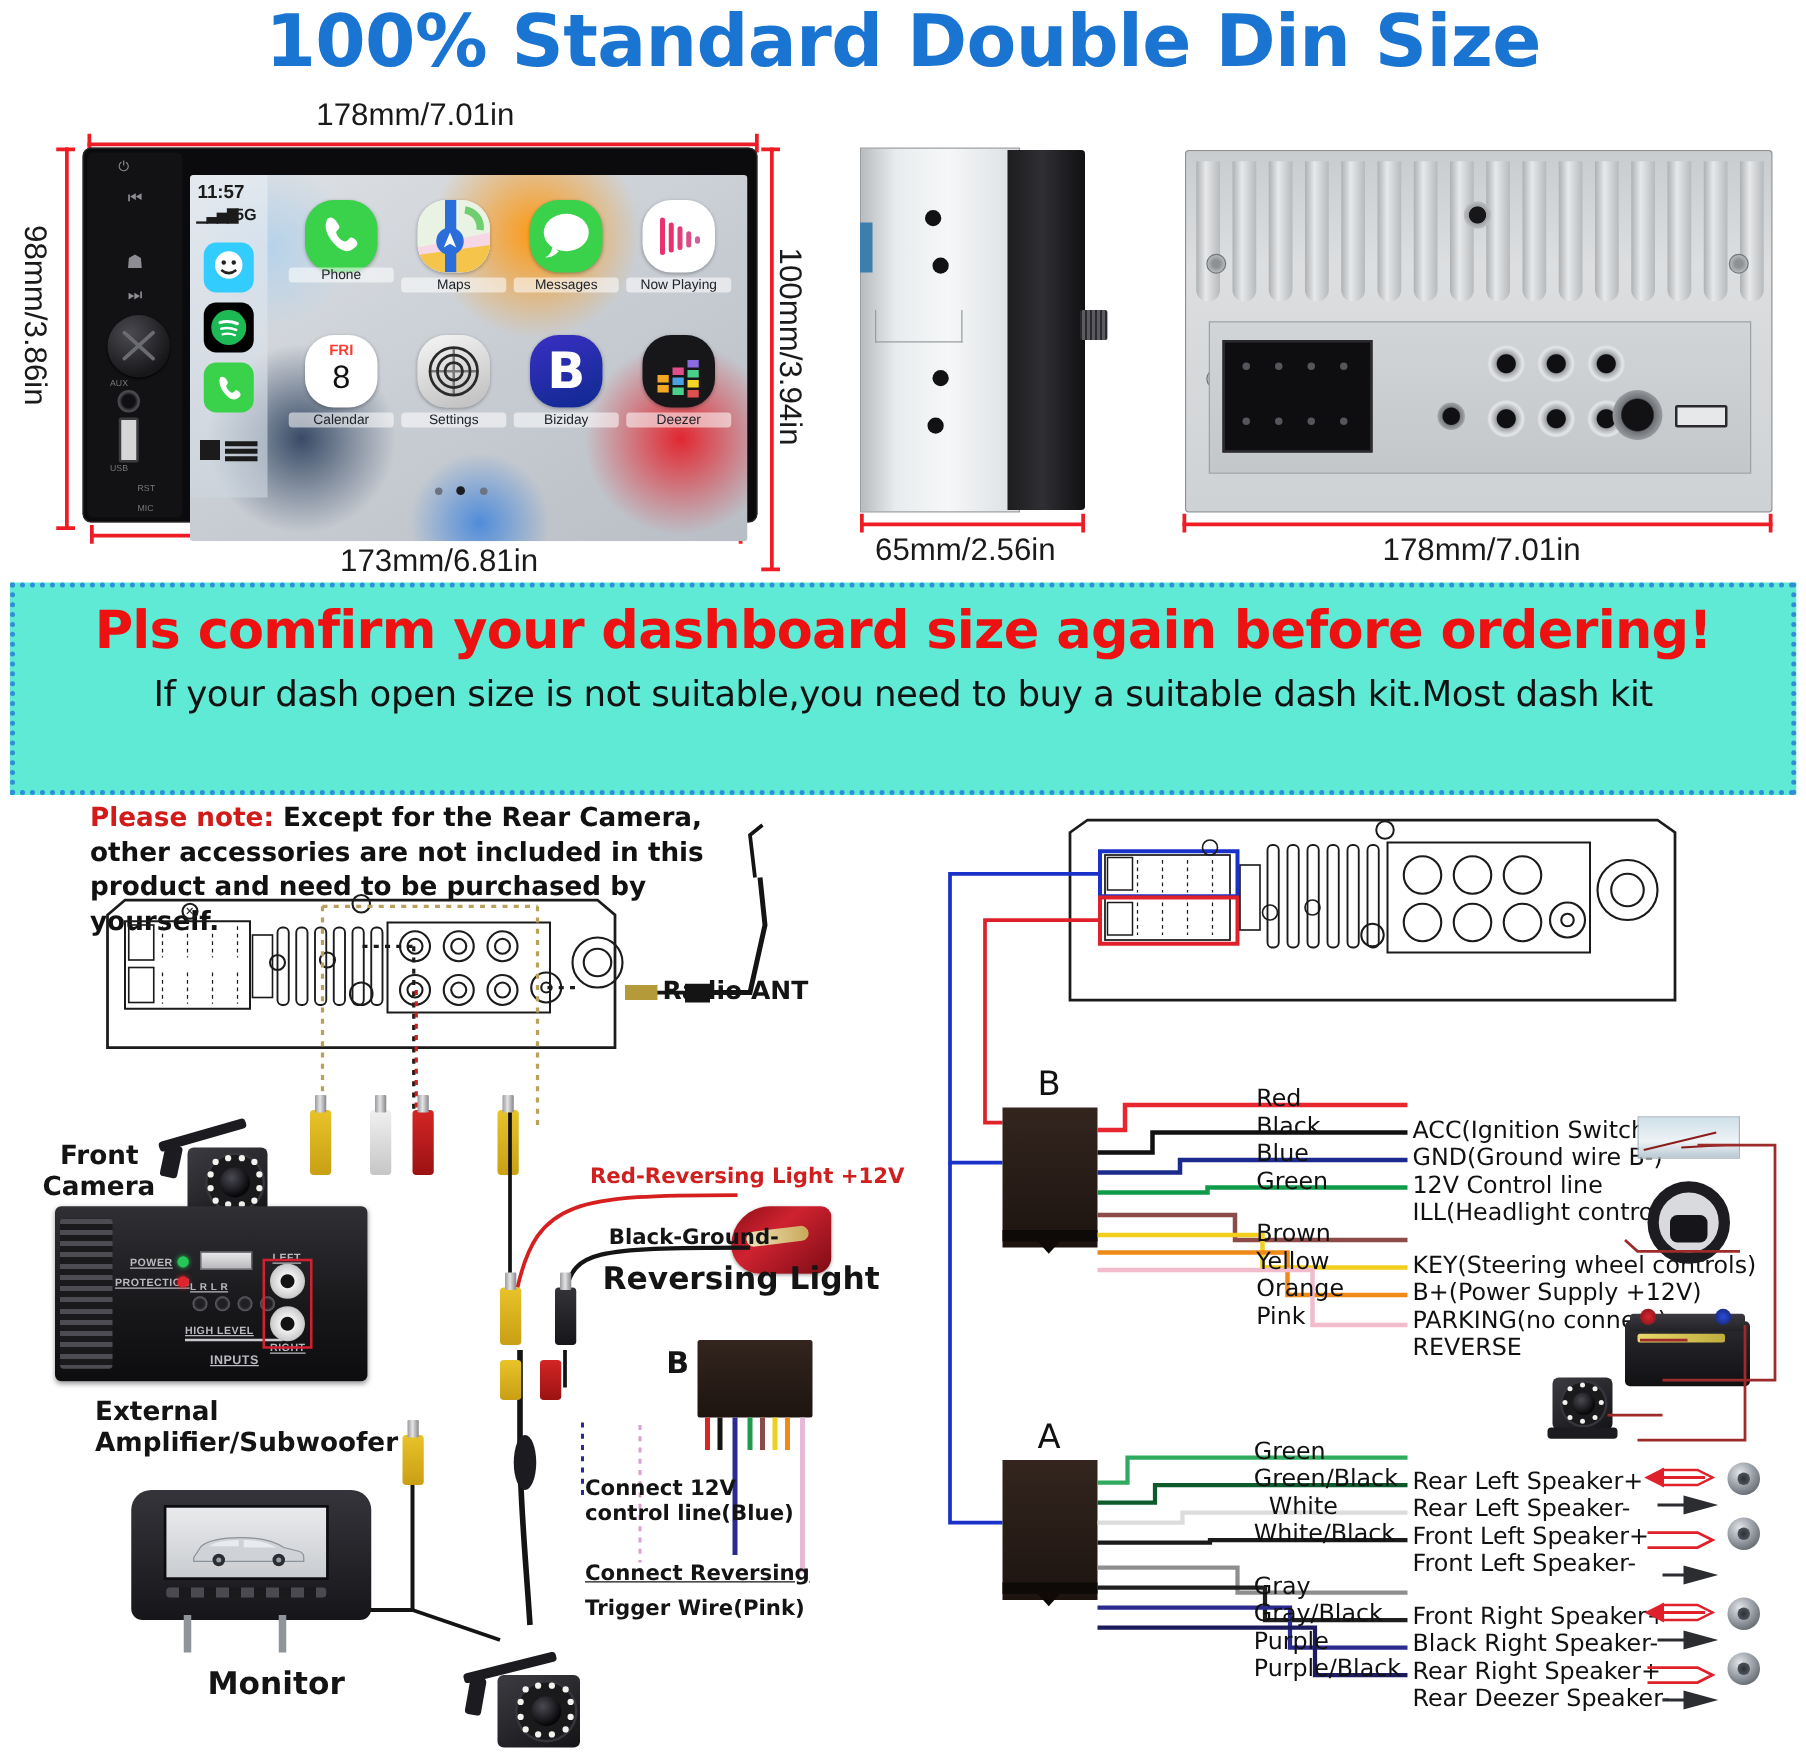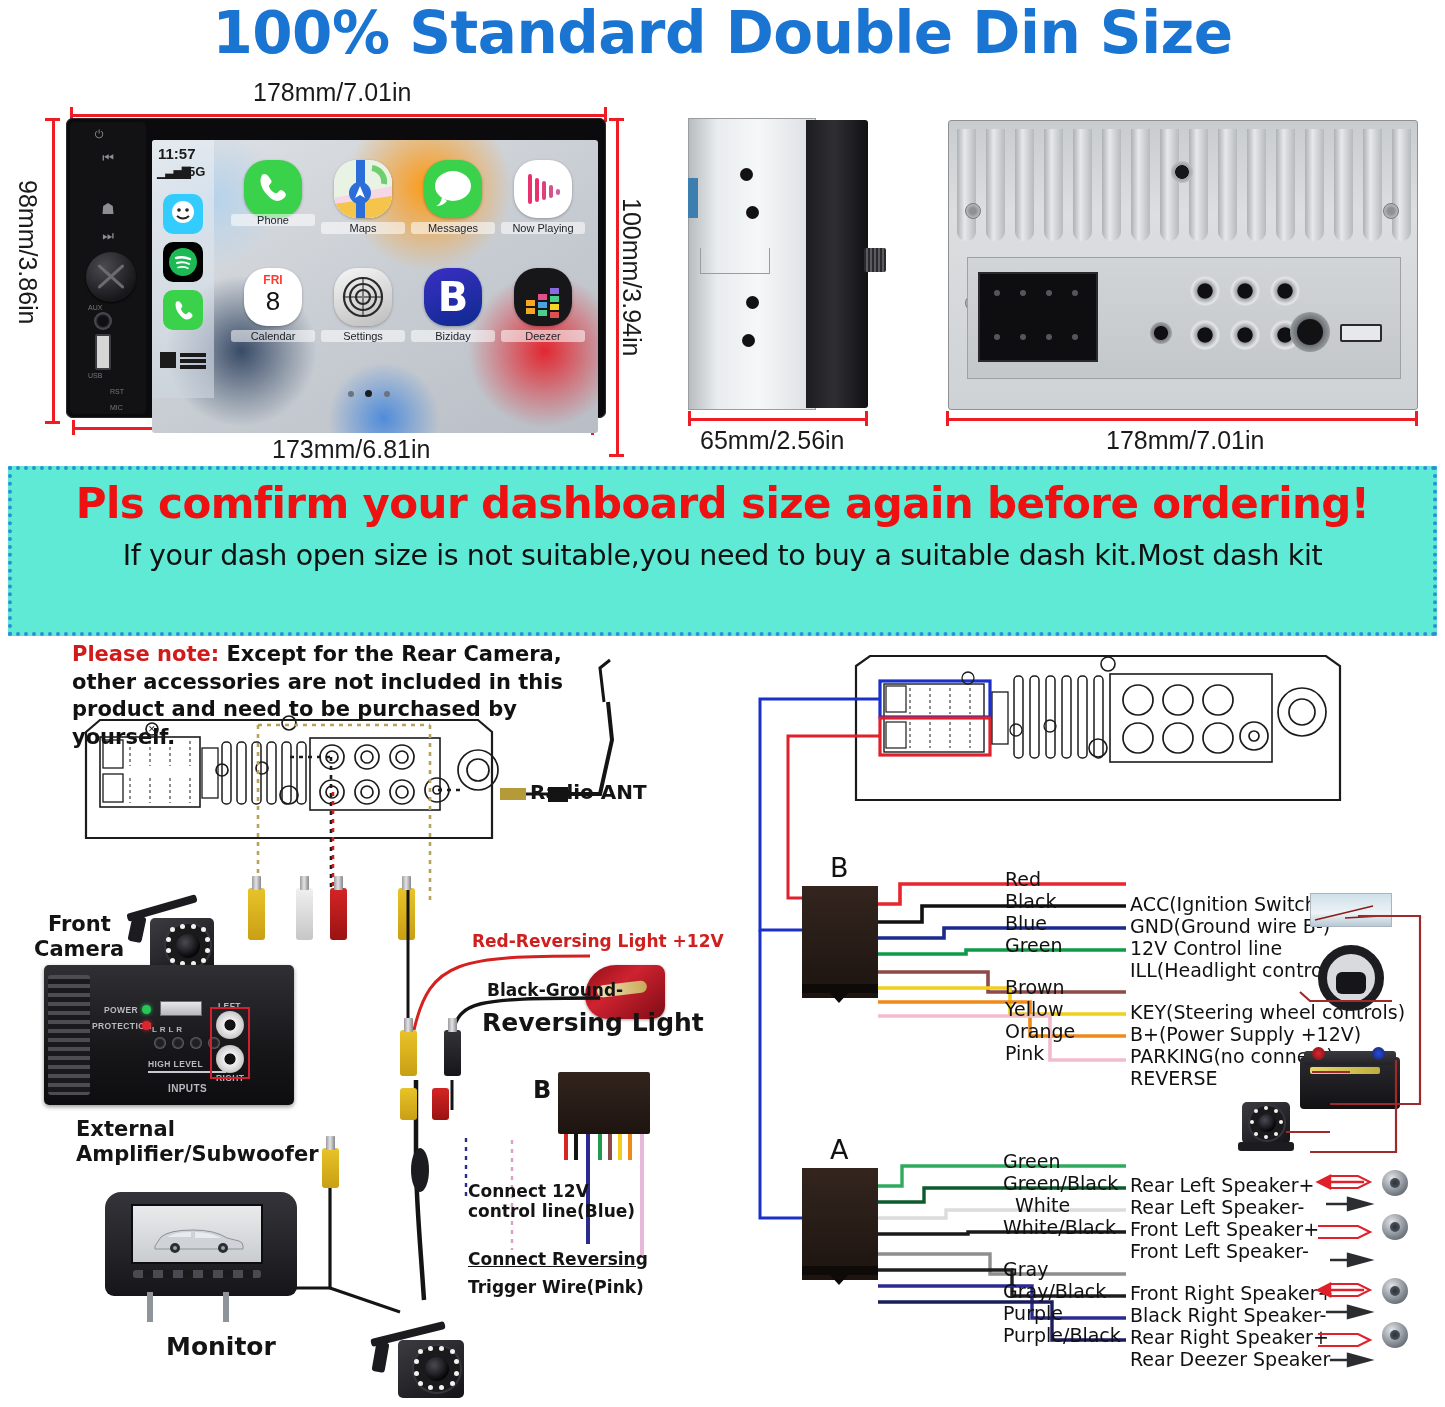--- a/index.html
+++ b/index.html
@@ -142,21 +142,21 @@
      font-family:"DejaVu Sans", sans-serif; white-space:nowrap; }
   .bigcap { position:absolute; font-size:21px; font-weight:bold; color:#141414;
      font-family:"DejaVu Sans", sans-serif; }
 
   
   #amp { left:44px; top:965px; width:250px; height:140px;
      background:linear-gradient(180deg,#303034,#17171a 60%,#0d0d10);
      border-radius:5px; box-shadow:0 2px 4px rgba(0,0,0,.4); }
   #amp-fins { position:absolute; left:4px; top:10px; width:42px; height:120px;
      background:repeating-linear-gradient(180deg,#4c4c52 0 4px,#1a1a1d 4px 9px); border-radius:3px;}
-  .amp-txt { position:absolute; color:#b9b9c0; font-size:8.5px; letter-spacing:.4px; font-weight:bold;}
+  .amp-txt { position:absolute; color:#b9b9c0; font-size:8.5px; letter-spacing:.4px; font-weight:bold;text-decoration:underline;}
   .amp-led { position:absolute; width:9px; height:9px; border-radius:50%; }
   .amp-rca { position:absolute; width:28px; height:28px; border-radius:50%;
      background:radial-gradient(circle,#121214 26%, #f0f0f0 30%, #cfcfcf 64%, #6a6a6a); }
   .amp-hl { position:absolute; width:12px; height:12px; border-radius:50%;
      background:radial-gradient(circle,#202024 40%,#a9a9ae); }
 
   
   #monitor { left:105px; top:1192px; width:192px; height:118px; }
   #mon-shell { position:absolute; left:0; top:0; width:192px; height:104px;
      background:linear-gradient(180deg,#34343a,#16161a); border-radius:16px 16px 9px 9px; }

